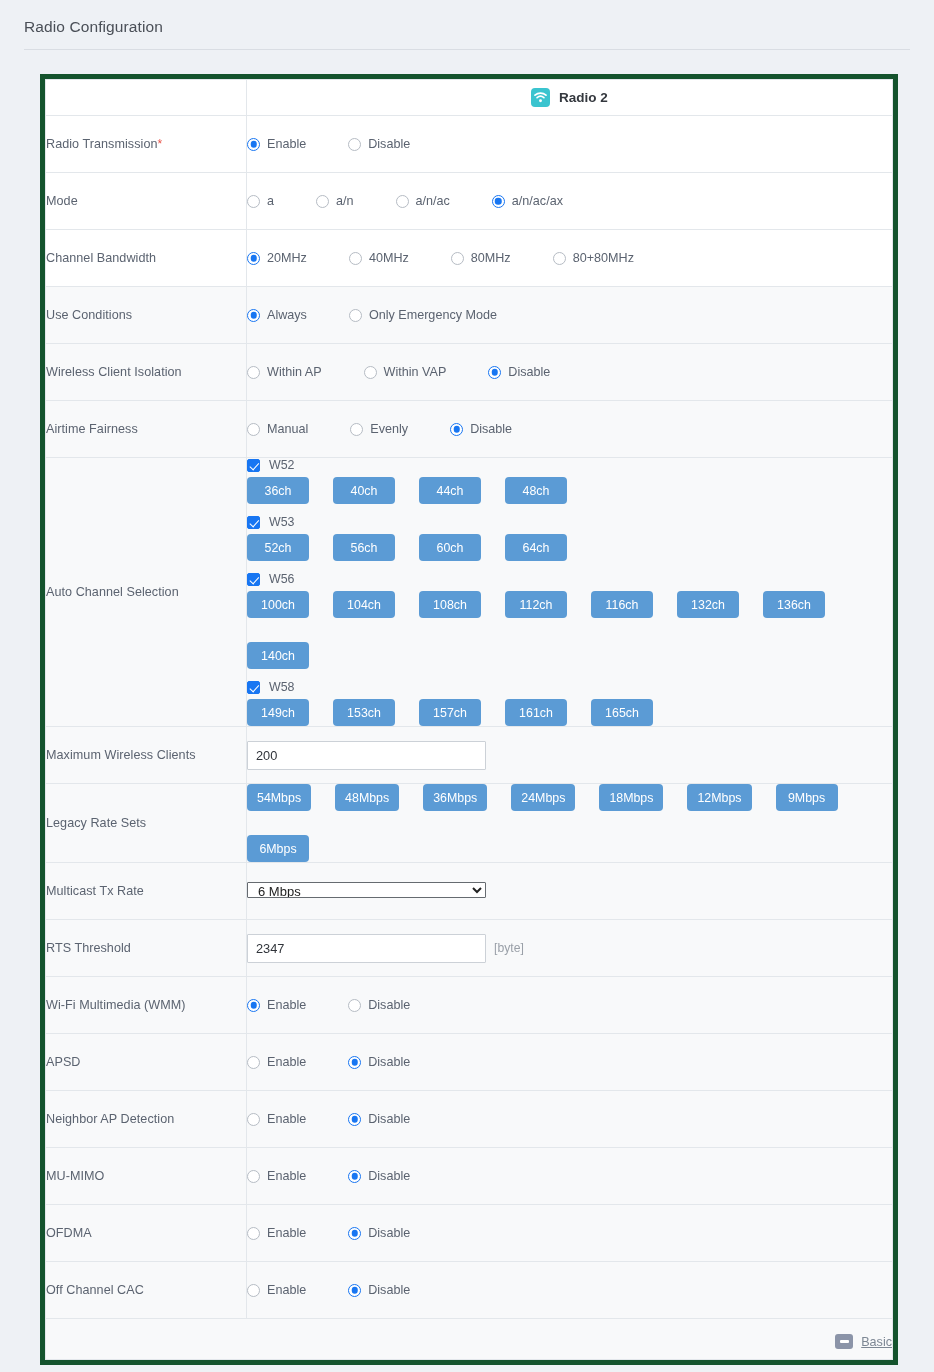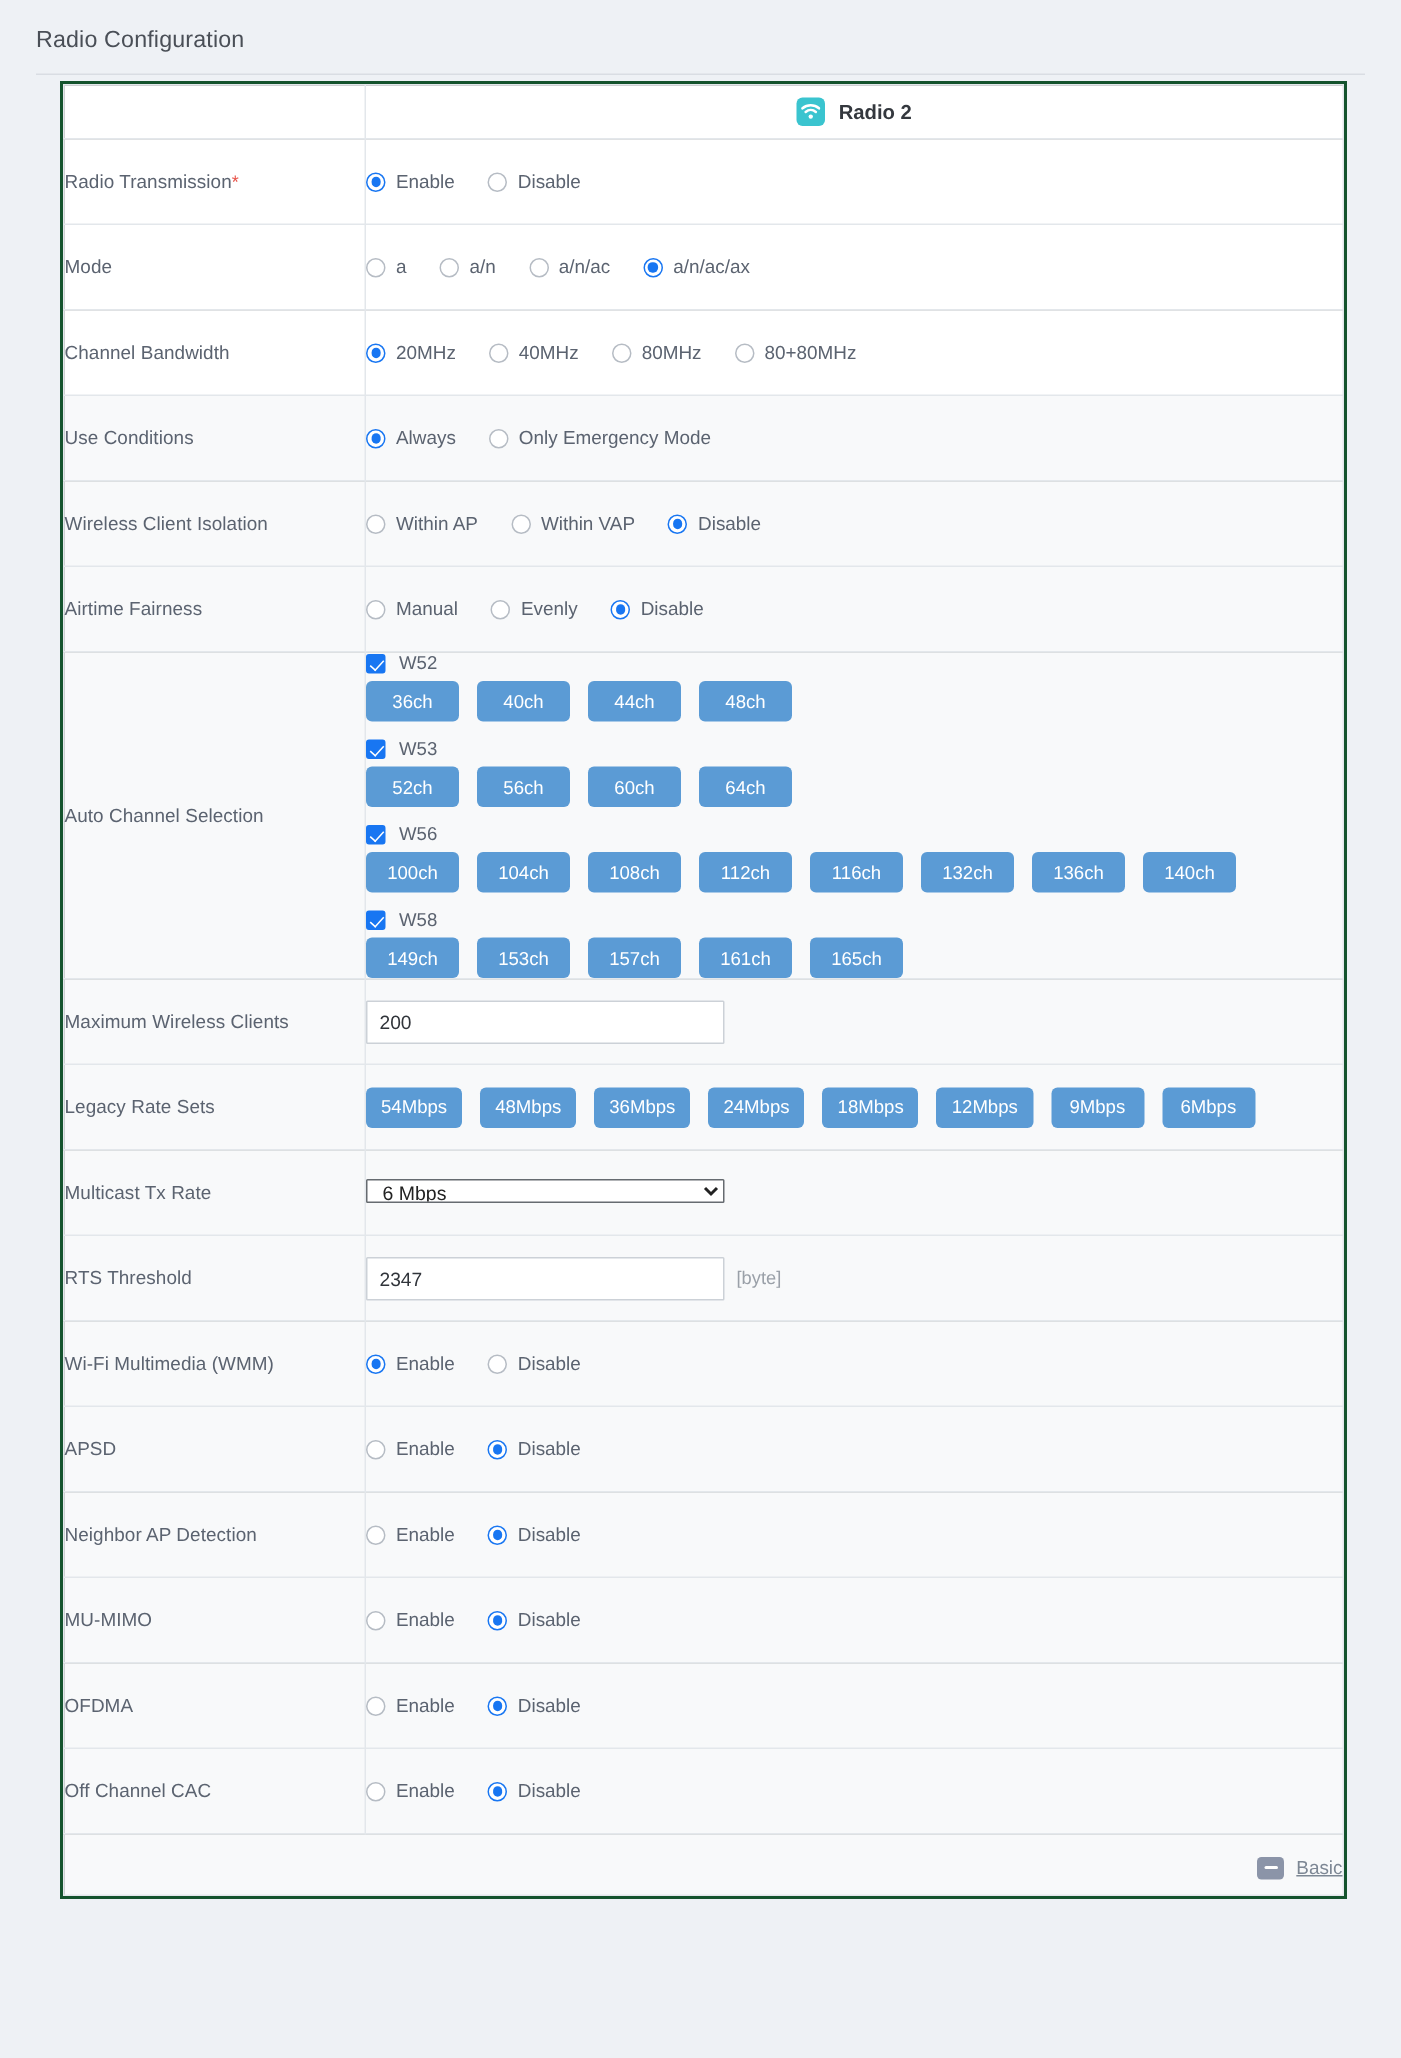--- a/index.html
+++ b/index.html
@@ -22,23 +22,23 @@
     padding: 18px 0 13px 24px;
     font-weight: 400;
     letter-spacing: .1px;
   }
   .title-rule {
     height: 1px;
     background: #d9dde3;
     margin: 0 24px 0 24px;
   }
   .table-wrap {
-    margin: 4px 36px 0 40px;
-    background: #737373;
-    border: 2px solid #14532d;
+    margin: 24px 36px 0 40px;
+    background: #1d4ed8;
+    border: 5px solid #14532d;
   }
   table.cfg {
     width: 100%;
     border-collapse: collapse;
     table-layout: fixed;
   }
   table.cfg td, table.cfg th {
     border: 1px solid #e3e7eb;
     vertical-align: middle;
     padding: 0;
@@ -77,21 +77,21 @@
   }
   .req { color: #e8544a; font-size: 12px; }
 
   
   td.val { padding: 0 0 0 24px; }
 
   .row-white { background: #ffffff; }
   .row-gray  { background: #f8f9fa; }
 
   
-  .rgroup { display: flex; align-items: center; flex-wrap: wrap; }
+  .rgroup { display: flex; align-items: center; flex-wrap: wrap; gap: 20px; }
   .ritem {
     display: inline-flex;
     align-items: center;
     gap: 7px;
     margin-right: 22px;
     font-size: 12.6px;
     color: #5b6370;
     cursor: pointer;
   }
   .radio {
@@ -139,21 +139,21 @@
     position: absolute;
     left: 3.6px; top: 1px;
     width: 4px; height: 7.5px;
     border: solid #fff;
     border-width: 0 1.8px 1.8px 0;
     transform: rotate(42deg);
   }
   .cblabel { font-size: 12.4px; color: #5b6370; }
 
   
-  .pills { display: flex; flex-wrap: wrap; gap: 12px; margin-bottom: 11px; }
+  .pills { display: flex; flex-wrap: wrap; gap: 24px; margin-bottom: 11px; }
   .pills:last-child { margin-bottom: 0; }
   .pill {
     background: #5b9bd5;
     color: #ffffff;
     font-size: 12.4px;
     border-radius: 4px;
     padding: 0 10px;
     height: 27px;
     min-width: 62px;
     display: inline-flex;

